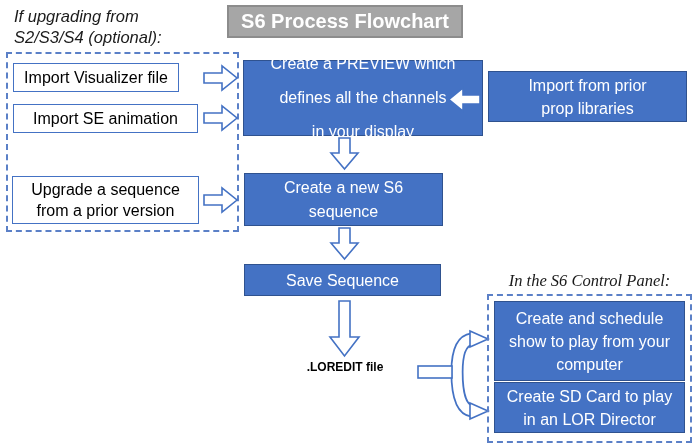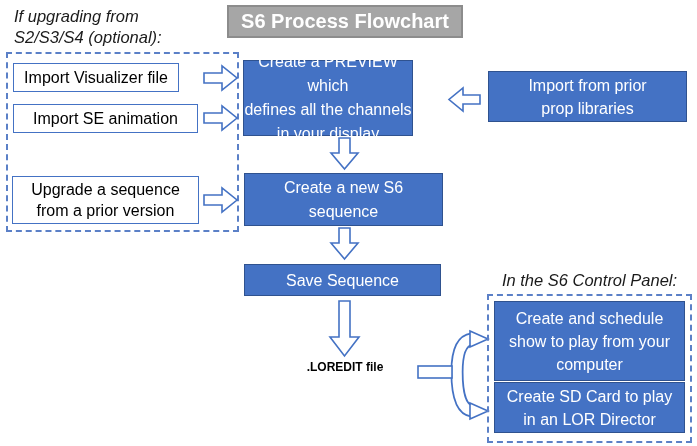--- a/index.html
+++ b/index.html
@@ -61,21 +61,21 @@
   <svg class="abs" style="left:203px;top:65px;" width="35" height="26" viewBox="0 0 35 26">
     <polygon class="arrow-shape" points="1,8 19,8 19,1 34,13 19,25 19,18 1,18"></polygon>
   </svg>
   <svg class="abs" style="left:203px;top:105px;" width="35" height="26" viewBox="0 0 35 26">
     <polygon class="arrow-shape" points="1,8 19,8 19,1 34,13 19,25 19,18 1,18"></polygon>
   </svg>
   <svg class="abs" style="left:203px;top:187px;" width="35" height="26" viewBox="0 0 35 26">
     <polygon class="arrow-shape" points="1,8 19,8 19,1 34,13 19,25 19,18 1,18"></polygon>
   </svg>
 
-  <div class="abs blue-box pre" style="left:243px;top:60px;width:170px;height:76px;line-height:24px;">Create a PREVIEW which
+  <div class="abs blue-box pre" style="left:243px;top:60px;width:240px;height:76px;line-height:34px;">Create a PREVIEW which
 defines all the channels
 in your display</div>
 
   <svg class="abs" style="left:448px;top:86px;" width="33" height="27" viewBox="0 0 33 27">
     <polygon class="arrow-shape" points="32,9 15,9 15,2 1,13.5 15,25 15,18 32,18"></polygon>
   </svg>
 
   <div class="abs blue-box pre" style="left:488px;top:71px;width:199px;height:51px;">Import from prior
 prop libraries</div>
 
@@ -100,21 +100,21 @@
   <div class="abs loredit" style="left:245px;top:360px;width:200px;">.LOREDIT file</div>
 
   <svg class="abs" style="left:415px;top:325px;" width="80" height="100" viewBox="0 0 80 100">
     <path d="M57,14 Q42,16 42,47 Q42,84 57,86" fill="none" style="stroke:var(--accent-blue);" stroke-width="13"></path>
     <path d="M57,14 Q42,16 42,47 Q42,84 57,86" fill="none" stroke="#ffffff" stroke-width="9.5"></path>
     <polygon class="arrow-shape" points="55,6 73,14 55,22"></polygon>
     <polygon class="arrow-shape" points="55,78 73,86 55,94"></polygon>
     <rect class="arrow-shape" x="3" y="41" width="34" height="12"></rect>
   </svg>
 
-  <div class="abs note" style="left:487px;top:270px;width:205px;text-align:center;">In the S6 Control Panel:</div>
+  <div class="abs note" style="left:487px;top:270px;width:205px;text-align:center;font-family:Liberation Serif, serif;">In the S6 Control Panel:</div>
 
   <div class="abs dashed-group" style="left:487px;top:294px;width:205px;height:149px;"></div>
 
   <div class="abs blue-box pre" style="left:494px;top:301px;width:191px;height:80px;">Create and schedule
 show to play from your
 computer</div>
 
   <div class="abs blue-box pre" style="left:494px;top:382px;width:191px;height:51px;">Create SD Card to play
 in an LOR Director</div>
 

